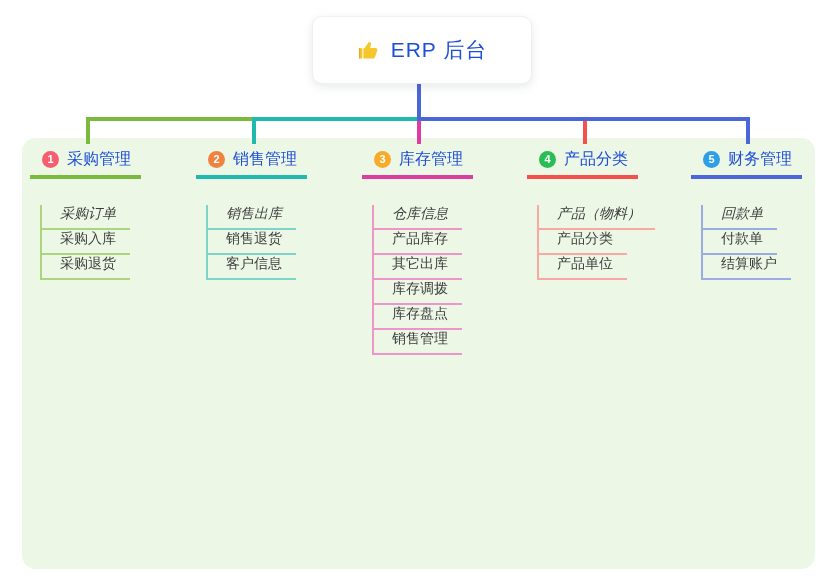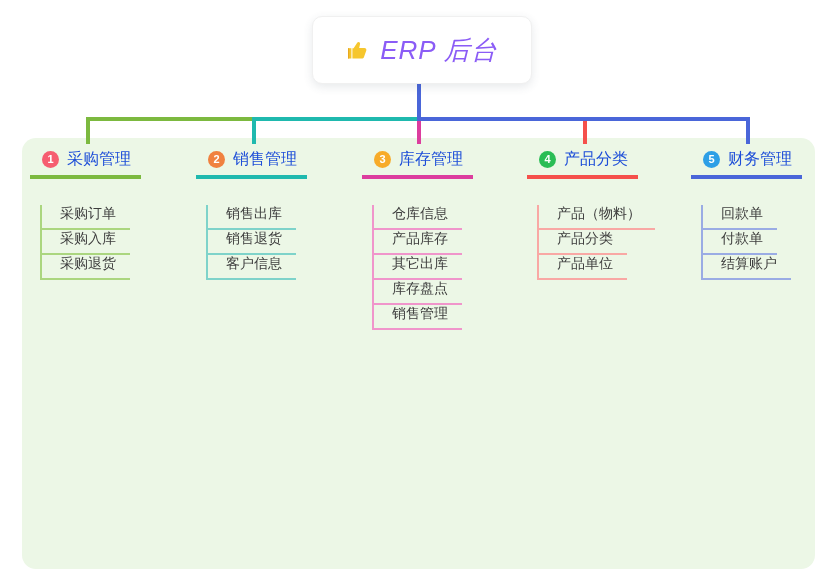--- a/index.html
+++ b/index.html
@@ -5,36 +5,36 @@
   html,body{margin:0;padding:0;background:#ffffff;}
   body{width:839px;height:588px;position:relative;overflow:hidden;
        font-family:"Liberation Sans","DejaVu Sans",sans-serif;}
   .canvas{position:absolute;inset:0;}
   .panel{position:absolute;left:22px;top:138px;width:793px;height:431px;
          border-radius:14px;background:var(--panel,#ecf7e6);}
   .root{position:absolute;left:312px;top:16px;width:218px;height:66px;
         background:#ffffff;border-radius:10px;border:1px solid #f0f0f0;
         box-shadow:0 3px 10px rgba(60,70,90,.12);
         display:flex;align-items:center;justify-content:center;gap:10px;}
-  .root-title{font-size:26px;font-weight:500;color:#8b5cf6;letter-spacing:1px;font-style:italic;}
+  .root-title{font-size:21px;font-weight:500;color:#1d4ed8;letter-spacing:1px;}
   .thumb{display:inline-flex;width:24px;height:24px;}
   .conn{position:absolute;background:var(--c);}
   .branch{position:absolute;top:148px;}
   .branch-header{display:inline-flex;align-items:center;gap:8px;
                  height:23px;padding:0 10px 4px 12px;
                  border-bottom:4px solid var(--c);cursor:default;}
   .badge{width:17px;height:17px;border-radius:50%;background:var(--bc);
          color:#ffffff;font-size:11px;font-weight:bold;line-height:17px;
          text-align:center;flex:0 0 17px;}
   .branch-label{font-size:16px;color:#1d4ed8;white-space:nowrap;}
   .children{margin-left:10px;border-left:2px solid var(--lc);}
   .node{width:fit-content;white-space:nowrap;
         padding:0 14px 7px 18px;border-bottom:2px solid var(--lc);
         font-size:14px;line-height:16px;color:#3d3d3d;}
-  .children .node:first-child{margin-top:26px;}
+  .children .node:first-child{margin-top:26px;font-style:italic;}
 </style>
 </head>
 <body>
 
 <div class="canvas">
 
   <div class="panel" style="--panel: #ecf7e6;"></div>
 
   <div class="conn" style="left: 417px; top: 82px; width: 4px; height: 36px; --c: #4a66d9;"></div>
   <div class="conn" style="left: 86px; top: 117px; width: 168px; height: 4px; --c: #7cb93f;"></div>
@@ -83,20 +83,21 @@
 
   <div class="branch" style="left: 362px; --c: #dc3d9e; --lc: #f095cb; --bc: #f7ab29;">
     <div class="branch-header">
       <span class="badge">3</span>
       <span class="branch-label">库存管理</span>
     </div>
     <div class="children">
       <div class="node">仓库信息</div>
       <div class="node">产品库存</div>
       <div class="node">其它出库</div>
+      <div class="node">库存调拨</div>
       <div class="node">库存盘点</div>
       <div class="node">销售管理</div>
     </div>
   </div>
 
   <div class="branch" style="left: 527px; --c: #f5504b; --lc: #f9a8a4; --bc: #2abd55;">
     <div class="branch-header">
       <span class="badge">4</span>
       <span class="branch-label">产品分类</span>
     </div>

